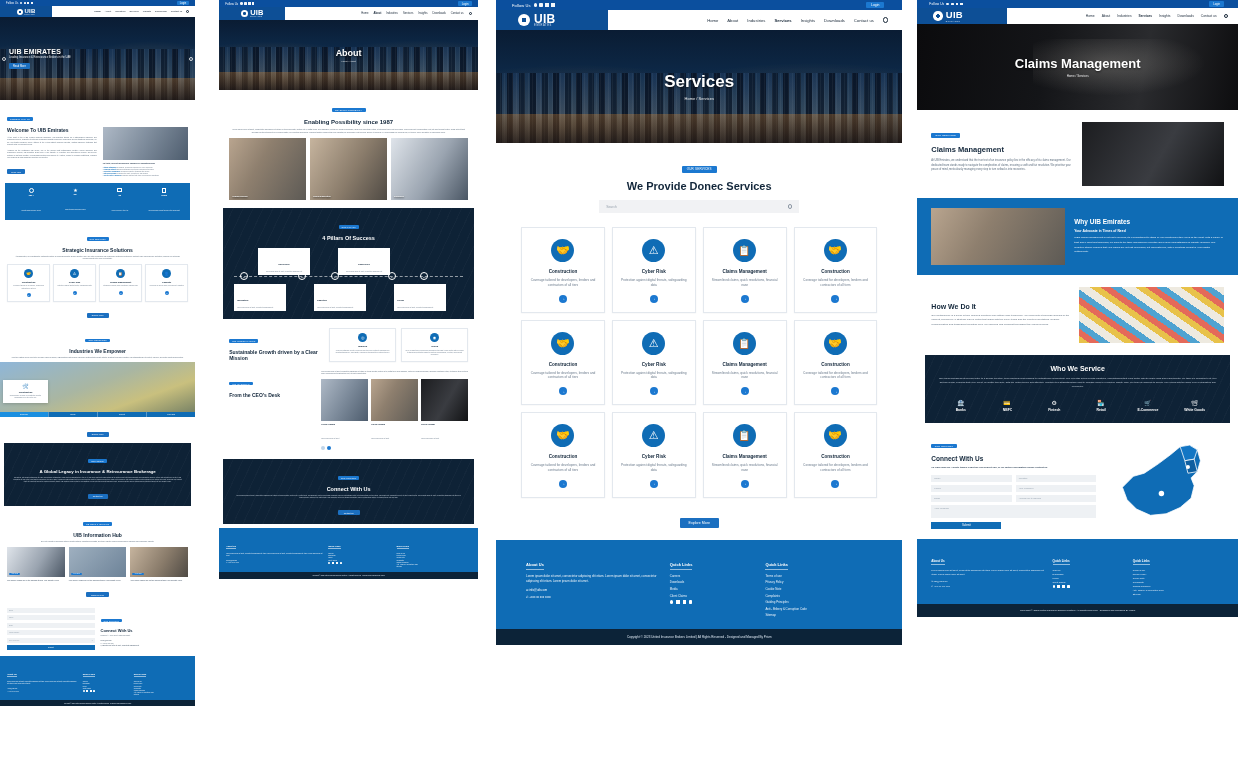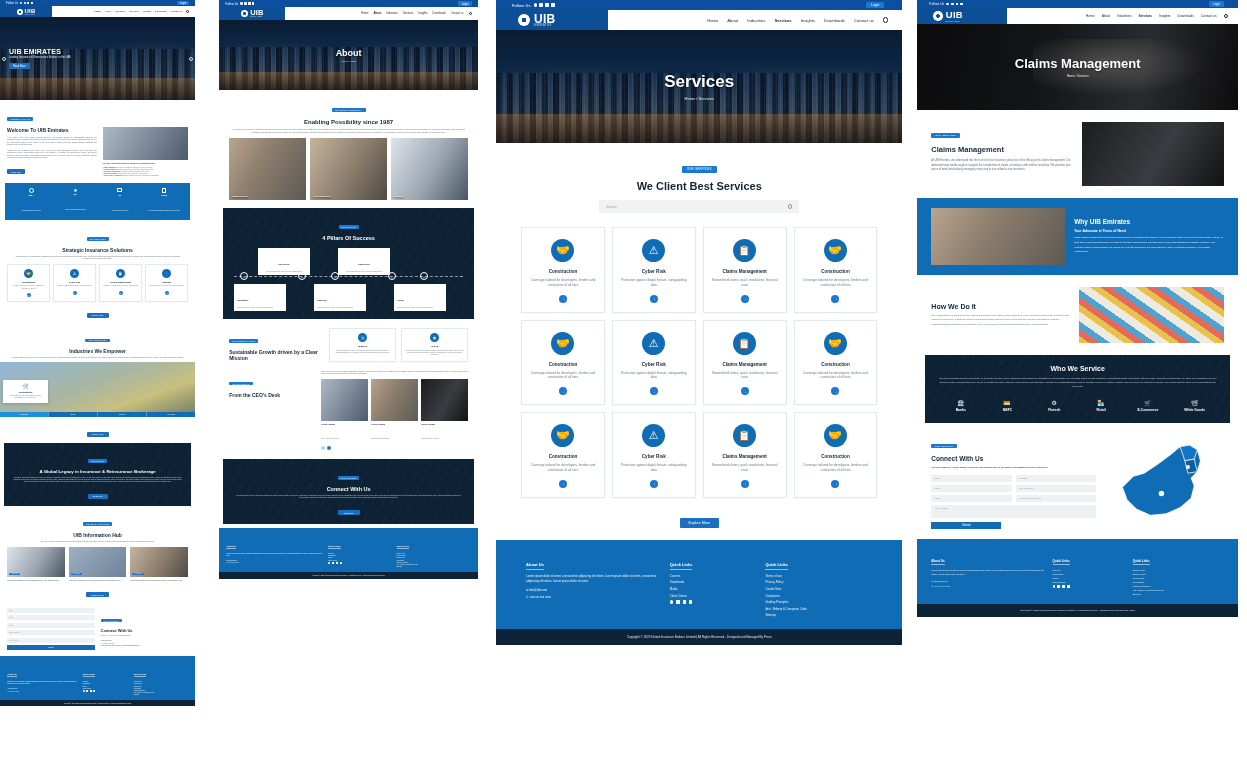--- a/index.html
+++ b/index.html
@@ -568,21 +568,21 @@
         <span class="srch" style="width:5.5px;height:5.5px;border:.8px solid #1b2a3a;border-radius:50%"></span>
       </div>
     </div>
     <div class="hero city" style="height:113px">
       <div class="heroTitle" style="font-size:17px">Services</div>
       <div class="heroSub" style="font-size:4px;margin-top:4px">Home / Services</div>
     </div>
 
     <div style="text-align:center;padding:13px 0 0">
       <span class="badge" style="font-size:3px;padding:1.5px 5px">Our Services</span>
-      <div class="h-sec" style="font-size:11px;margin-top:6px">We Client Best Services</div>
+      <div class="h-sec" style="font-size:11px;margin-top:6px">We Provide Donec Services</div>
       <div style="margin:8px auto 0;width:200px;height:13px;background:#f1f2f4;display:flex;align-items:center;justify-content:space-between;padding:0 7px">
         <span style="font-size:3.4px;color:#9aa4af">Search</span>
         <span style="width:4.5px;height:4.5px;border:.7px solid #8d98a4;border-radius:50%;display:block"></span>
       </div>
     </div>
 
     <div style="display:grid;grid-template-columns:repeat(4,1fr);gap:7px;padding:14px 25px 0">
       <div class="card" style="padding:11px 6px 9px">
         <div class="circ" style="width:23px;height:23px;font-size:11px">🤝</div>
         <div class="cardTitle" style="font-size:4.6px;margin-top:7px">Construction</div>

